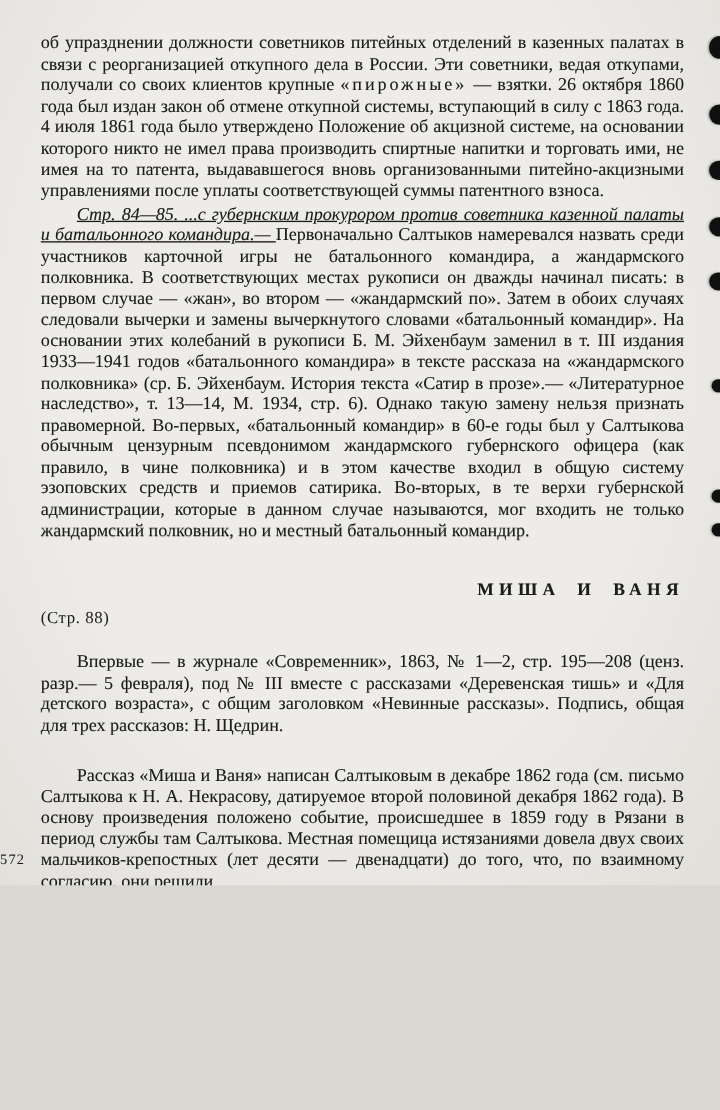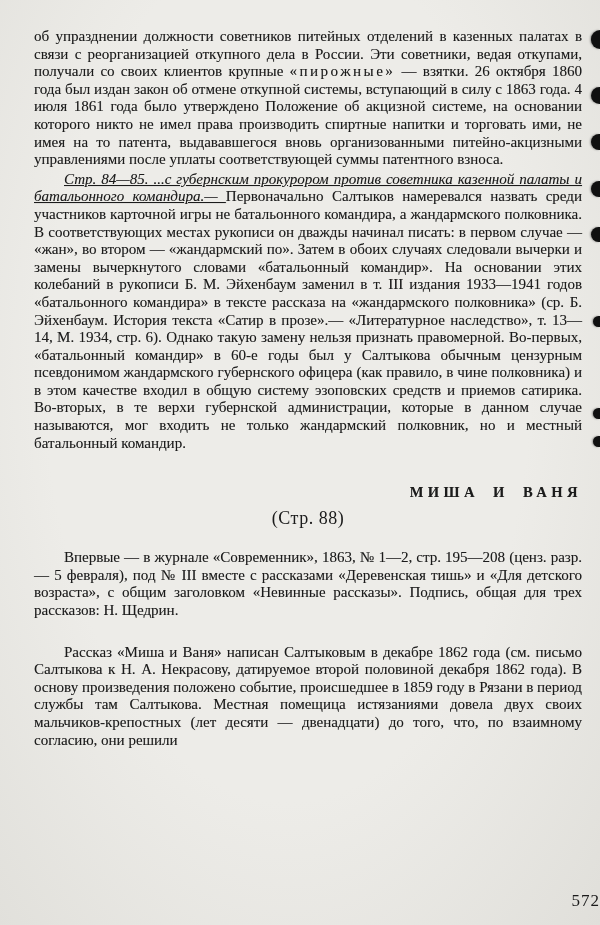--- a/index.html
+++ b/index.html
@@ -1,22 +1,22 @@
 <!DOCTYPE html>
 <html lang="ru" style="--paper: #edece8; --ink: #1b1b1b;"><head>
 <meta charset="utf-8">
 <style>
   * { margin:0; padding:0; box-sizing:border-box; }
   html, body { width:600px; background:#d8d7d2; }
   body { font-family:"Liberation Serif","DejaVu Serif",serif; }
 
   .page {
     position:relative;
-    width:600px; height:925px;
-    padding:28px 18px 0 34px;
+    width:600px; height:738px;
+    padding:28px 30px 0 34px;
     overflow:hidden;
     background: radial-gradient(ellipse at 48% 40%, var(--paper, #edece8) 55%, #e0dfda 100%);
     color: var(--ink, #1b1b1b);
   }
 
   .para {
     font-size:15px;
     line-height:17.6px;
     text-align:justify;
     text-indent:30px;
@@ -36,30 +36,29 @@
     font-size:14.5px;
     font-weight:bold;
     letter-spacing:4.5px;
     word-spacing:6px;
     text-indent:0;
     text-shadow:0.2px 0.2px 0 rgba(25,25,25,0.4);
   }
   .section-ref {
     margin-top:7px;
     margin-bottom:20px;
-    text-align:center;
-    font-size:18px;
+    font-size:14px;
     letter-spacing:0.5px;
   }
 
   .page-number {
     position:absolute;
     left:0; right:0; bottom:14px;
-    text-align:right;
-    font-size:17px;
+    text-align:left;
+    font-size:12px;
     letter-spacing:1px;
   }
 
   
   .mark {
     position:absolute;
     right:0;
     width:9px;
     background:#101010;
     border-radius:10px 0 0 10px;

